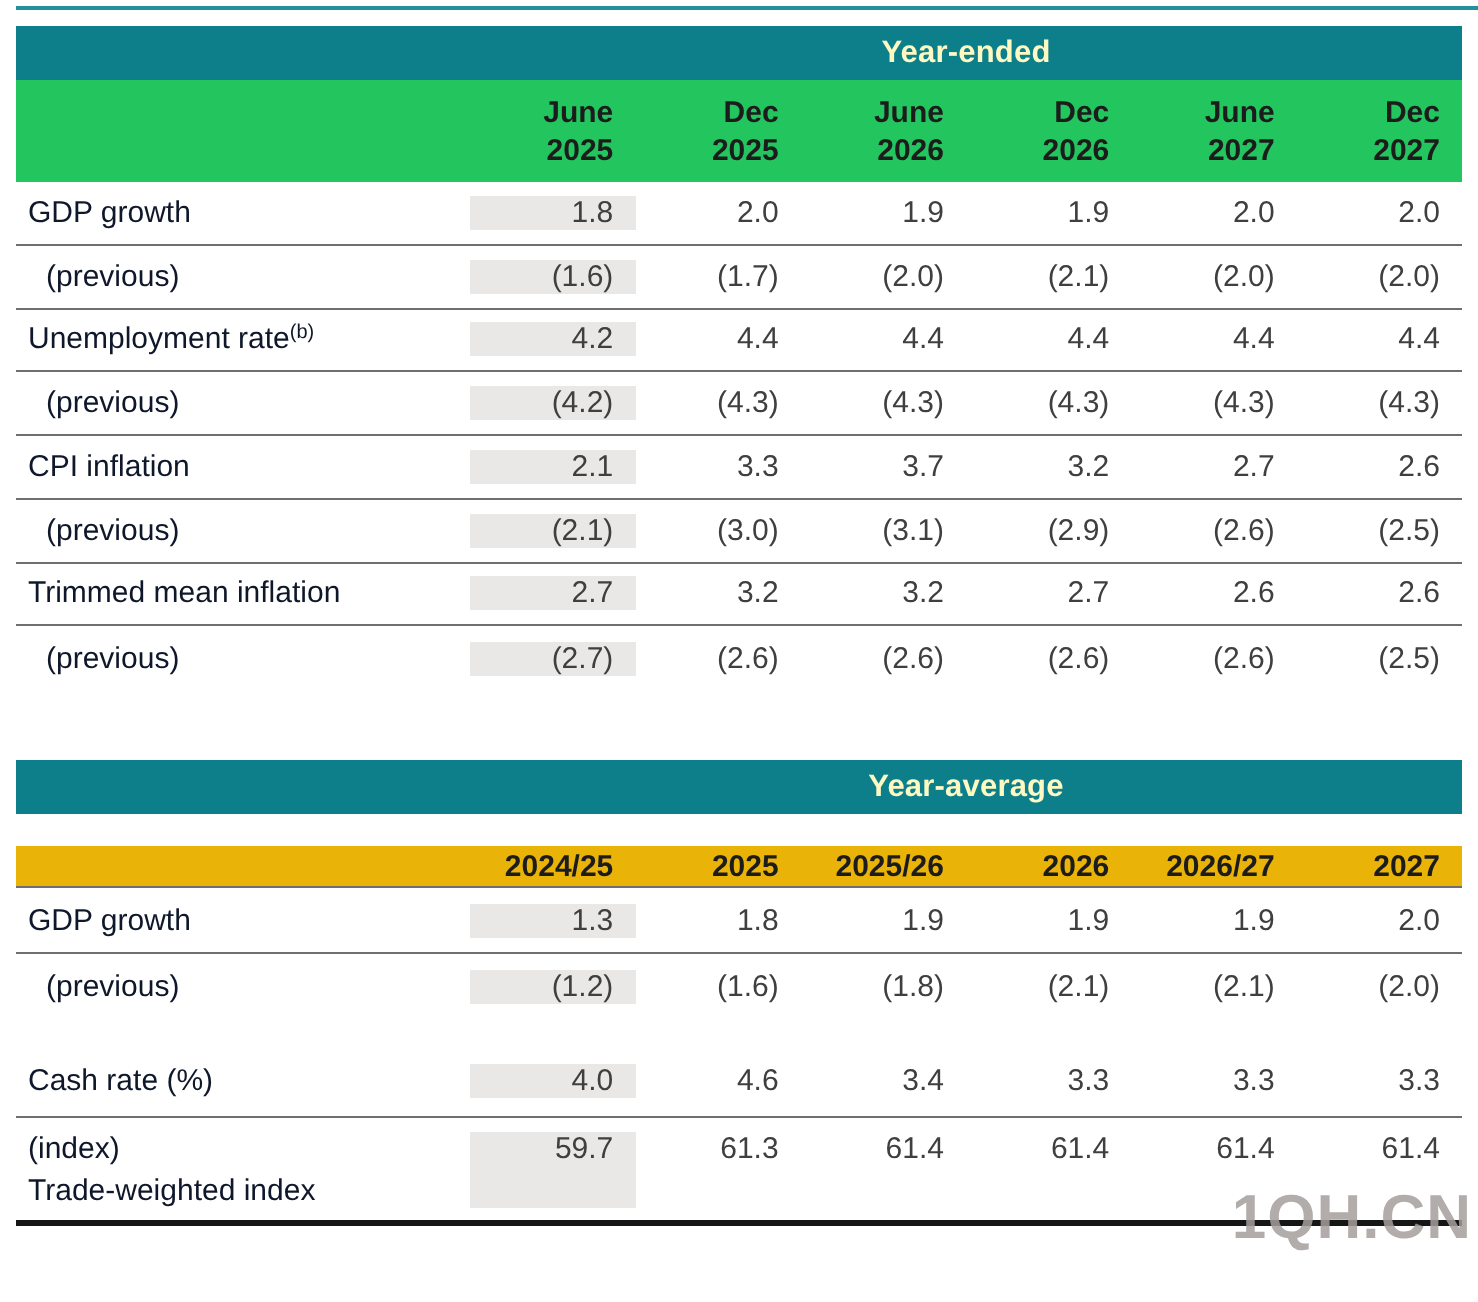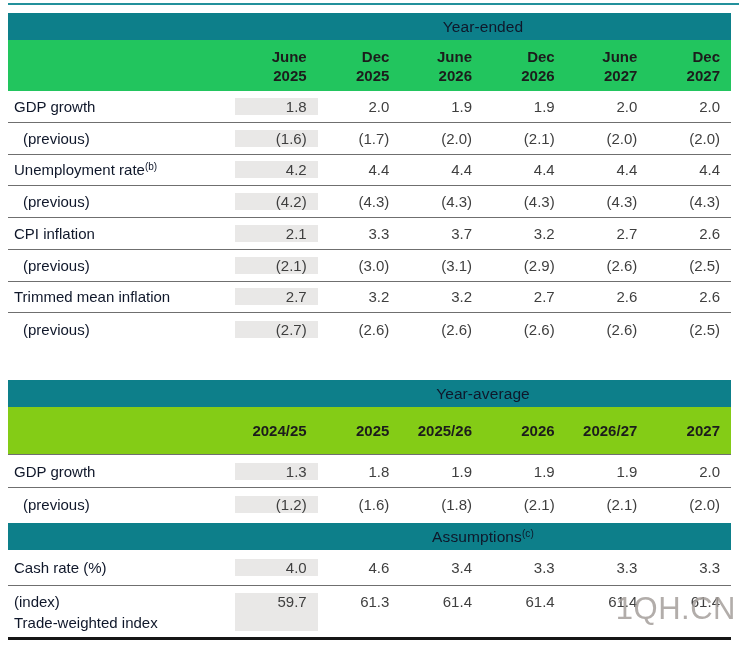--- a/index.html
+++ b/index.html
@@ -4,38 +4,38 @@
 <style>
   * { box-sizing: border-box; }
   html,body { margin:0; padding:0; background:#ffffff; font-family:"Liberation Sans",sans-serif; }
   .page { position:relative; width:739px; height:651px; overflow:hidden; background:#fff; }
   .rule-top { position:absolute; left:8px; right:0; top:3px; height:2px; background:#23919c; }
   .tbl { position:absolute; left:8px; width:723px; }
   #t1 { top:13px; }
   #t2 { top:380px; }
   #t3 { top:523px; border-bottom:3.5px solid #161616; }
   .band { height:27px; background:#0d7f8a; display:grid; grid-template-columns:227px 1fr; align-items:center; }
-  .band-title { grid-column:2; text-align:center; color:#0f172a; font-weight:400; font-size:15.5px; letter-spacing:0.1px; }
+  .band-title { grid-column:2; text-align:center; color:#fef9c3; font-weight:700; font-size:15.5px; letter-spacing:0.1px; }
   .grid { display:grid; grid-template-columns:227px repeat(6,1fr); }
   .subhead1 { background:#22c55e; height:51px; align-items:center; }
-  .subhead2 { background:#84cc16; height:48px; align-items:center; border-bottom:1.5px solid #6f6f6f; }
+  .subhead2 { background:#eab308; height:21px; align-items:center; border-bottom:1.5px solid #6f6f6f;margin-top:16px; }
   .colhead { text-align:right; padding-right:11px; font-weight:700; font-size:15px; color:#1c1c1c; line-height:19px; }
   .row { height:31.75px; align-items:center; border-bottom:1.5px solid #6f6f6f; font-size:15px; }
   .row.last { border-bottom:none; }
   .row2 { height:33px; }
   .rowc { height:36px; border-bottom:1.5px solid #6f6f6f; }
   .row-twi { height:51px; border-bottom:none; }
   .row-twi .lab { display:flex; flex-direction:column; justify-content:center; line-height:21px; }
   .row-twi .val { display:flex; align-items:flex-end; justify-content:flex-end; padding-bottom:21px; }
   .lab { padding-left:6px; color:#0f172a; font-size:15px; }
   .lab.ind { padding-left:15px; }
   .val { text-align:right; padding-right:11px; color:#3f3f3f; }
   .val.g { background:#e9e8e7; }
   .sup { font-size:10px; position:relative; top:-5px; }
-  .watermark { position:absolute; top:591px; right:3px; font-size:31px; font-weight:400; color:rgba(164,159,155,0.85); letter-spacing:0.5px; z-index:5; }
+  .watermark { position:absolute; top:591px; right:3px; font-size:31px; font-weight:700; color:rgba(164,159,155,0.85); letter-spacing:0.5px; z-index:5; }
 </style>
 </head>
 <body>
 
 <div class="page">
   <div class="rule-top"></div>
 
   <div class="tbl" id="t1">
     <div class="band">
       <div class="band-title">Year-ended</div>
@@ -169,23 +169,20 @@
       <div class="val g">(1.2)</div>
       <div class="val">(1.6)</div>
       <div class="val">(1.8)</div>
       <div class="val">(2.1)</div>
       <div class="val">(2.1)</div>
       <div class="val">(2.0)</div>
     </div>
   </div>
 
   <div class="tbl" id="t3">
-    <div class="band">
-      <div class="band-title"><span>Assumptions</span><span class="sup">(c)</span></div>
-    </div>
     <div class="grid row rowc">
       <div class="lab">Cash rate (%)</div>
       <div class="val g">4.0</div>
       <div class="val">4.6</div>
       <div class="val">3.4</div>
       <div class="val">3.3</div>
       <div class="val">3.3</div>
       <div class="val">3.3</div>
     </div>
     <div class="grid row row-twi">

